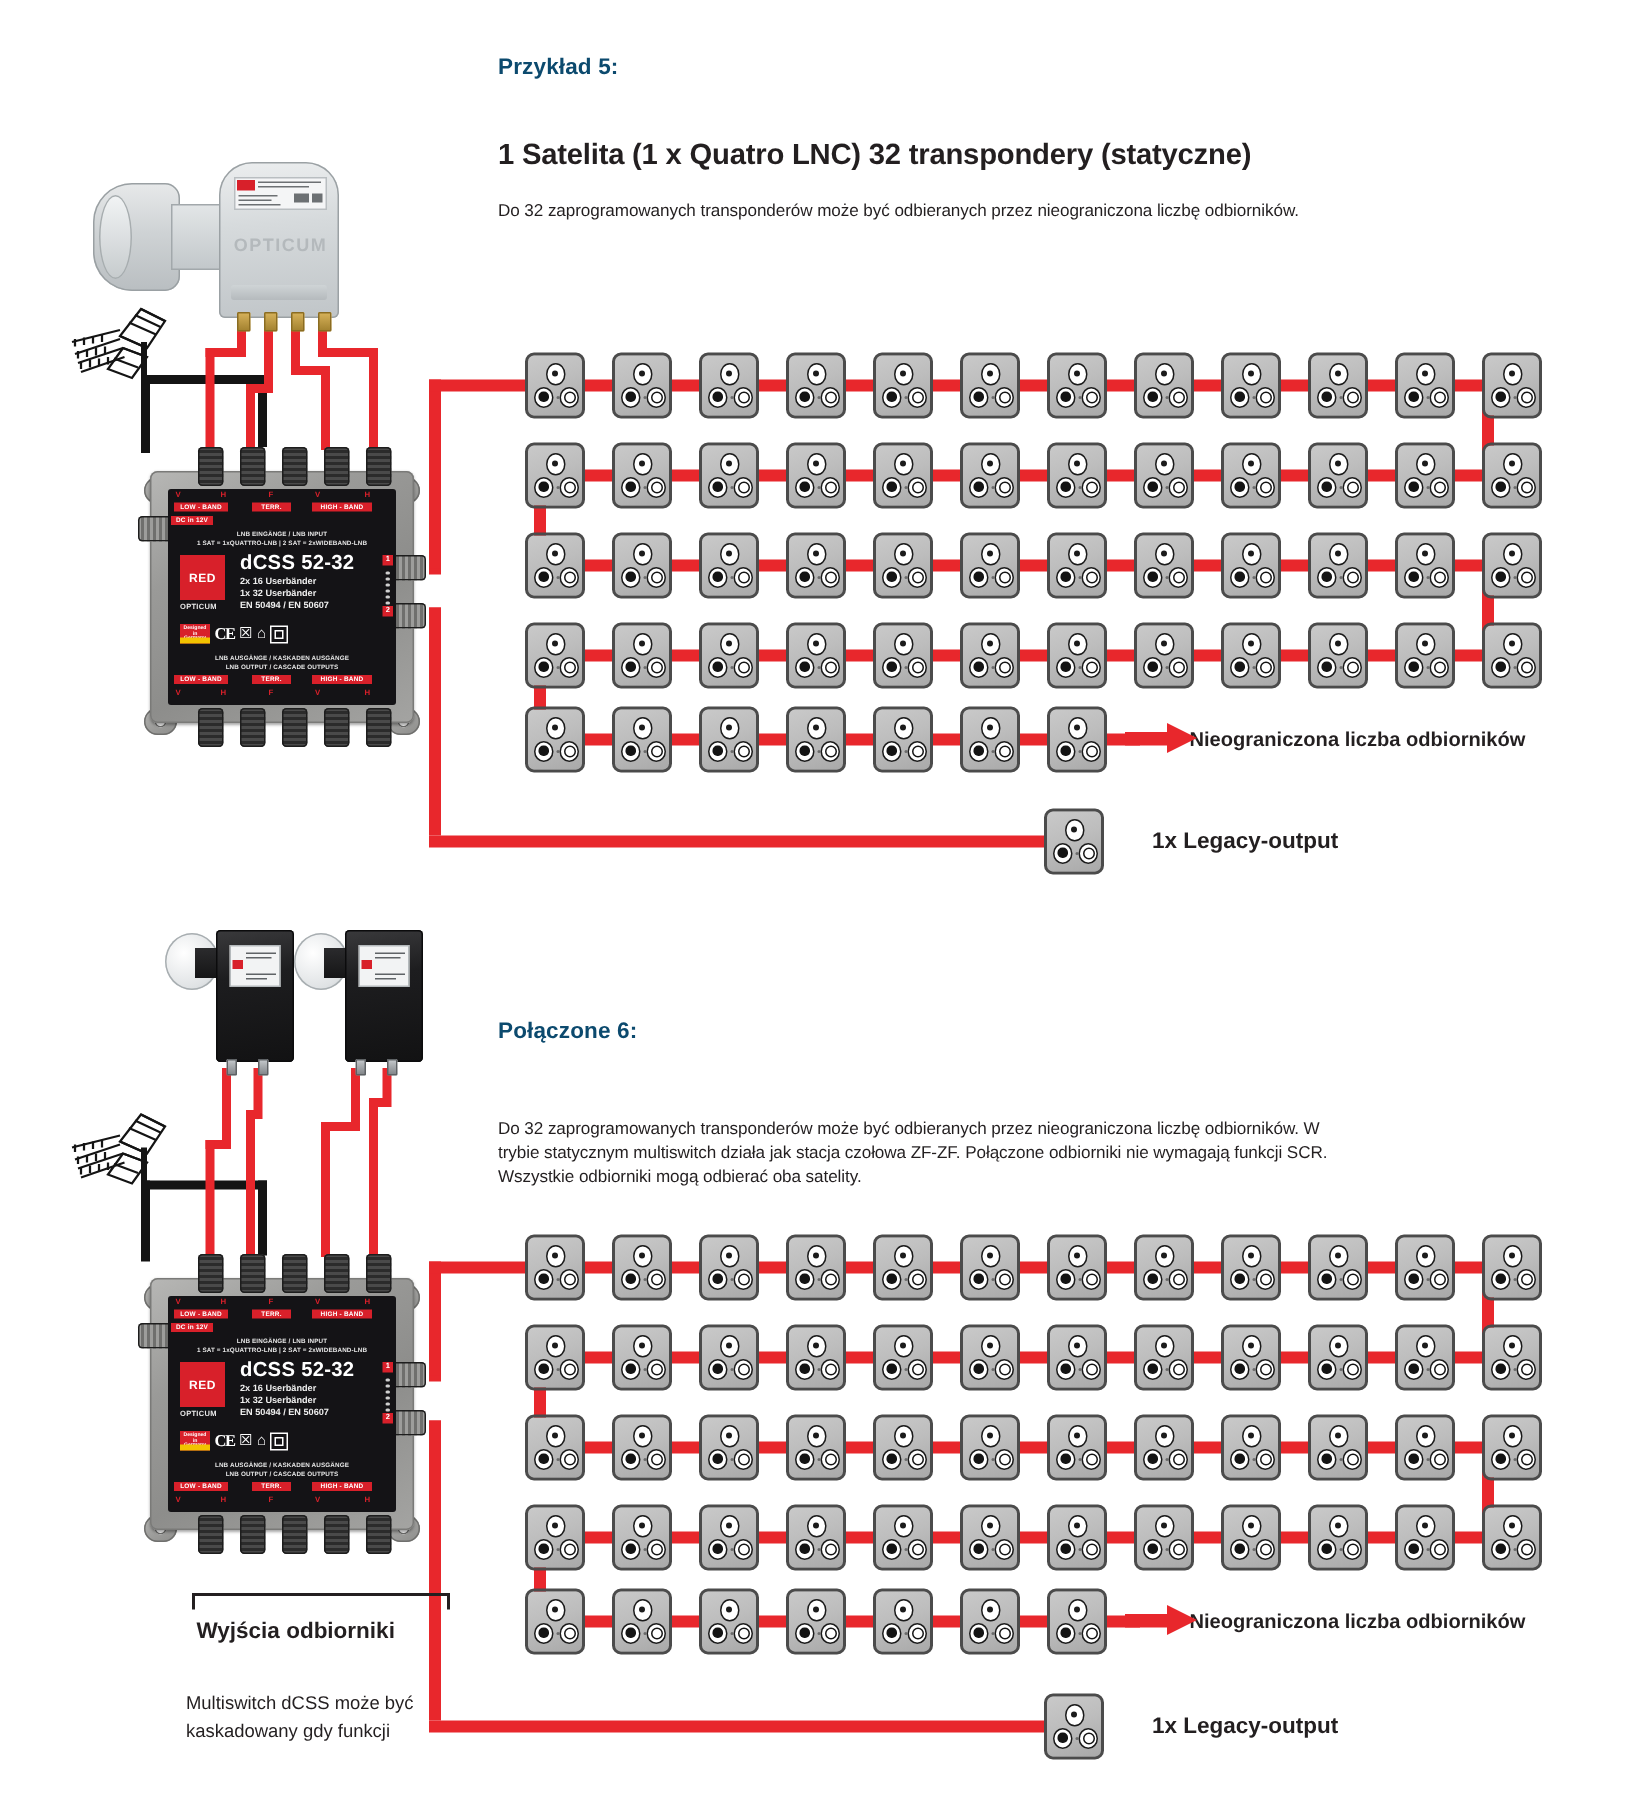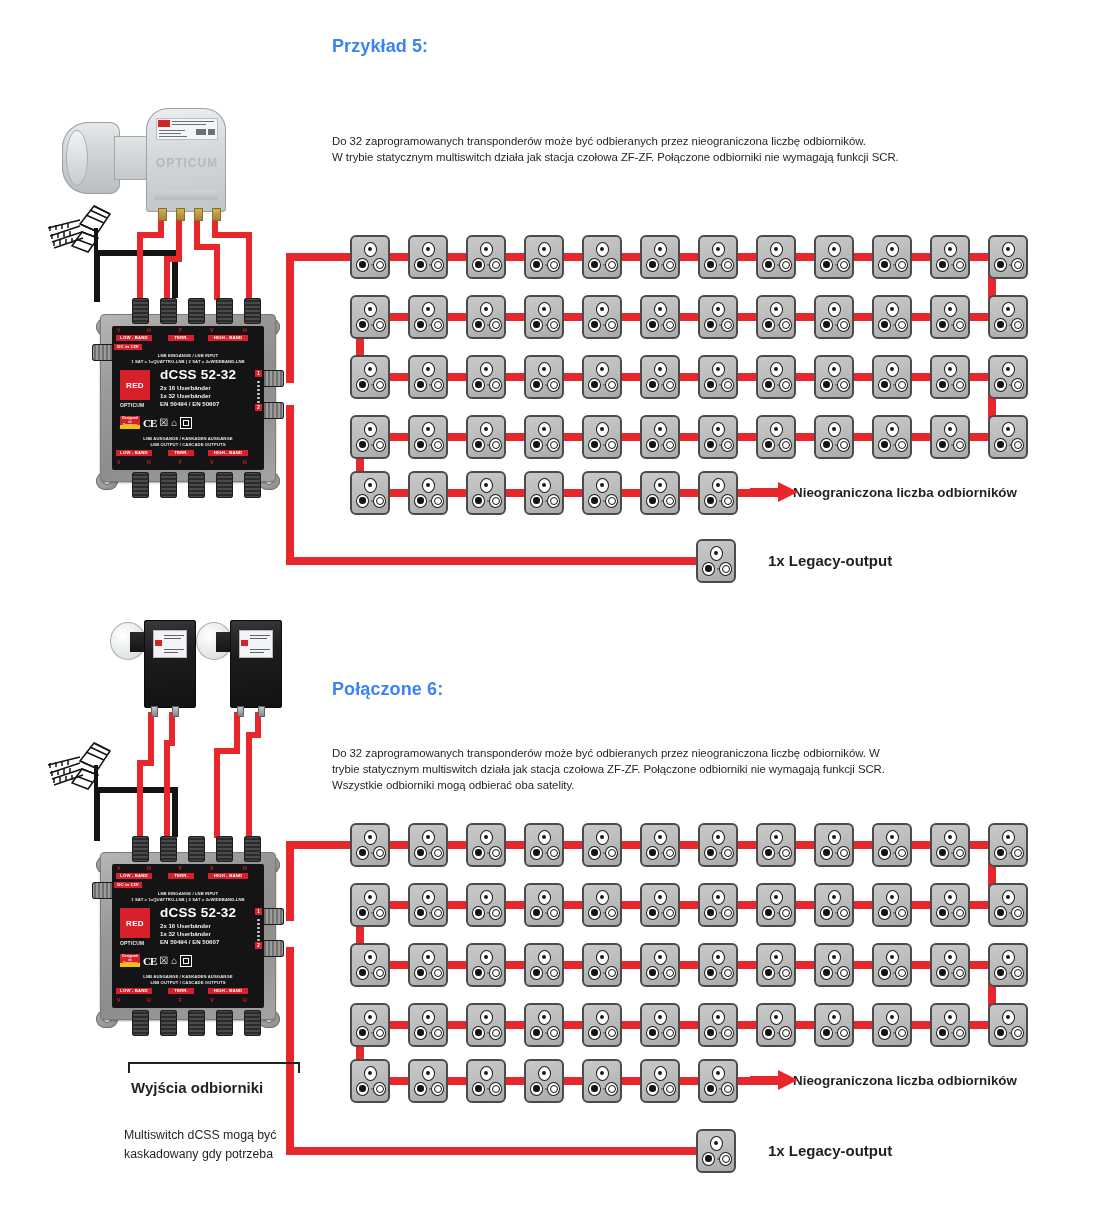--- a/index.html
+++ b/index.html
@@ -9,22 +9,22 @@
     font-family: "Liberation Sans", sans-serif;
     color: #231f20;
     position: relative;
     overflow: hidden;
   }
   .canvas { position: absolute; inset: 0; }
 
   
   .ex-label {
     position: absolute;
-    font-size: 18px; font-weight: bold; letter-spacing: .1px;
-    color: #3b82f6;
+    font-size: 15px; font-weight: bold; letter-spacing: .1px;
+    color: #0c4a6e;
   }
   .ex-title {
     position: absolute;
     font-size: 19.5px; font-weight: bold; letter-spacing: -.15px;
     color: #231f20; white-space: nowrap;
   }
   .ex-body {
     position: absolute;
     font-size: 11.4px; line-height: 16.5px; color: #231f20;
     letter-spacing: -.05px;
@@ -271,22 +271,22 @@
   .bracket .bar { position:absolute; left:0; top:0; height:2px; background:#231f20; width:100%; }
   .bracket .lft { position:absolute; left:0; top:0; width:2px; height:11px; background:#231f20; }
   .bracket .rgt { position:absolute; right:0; top:0; width:2px; height:11px; background:#231f20; }
 </style>
 </head>
 <body>
 
 <div class="canvas">
 
   <div class="ex-label" style="left:332px; top:36px;">Przykład 5:</div>
+  <div class="ex-title" style="left:332px; top:92px;">1 Satelita (1 x Quatro LNC) 32 transpondery (statyczne)</div>
   <div class="ex-body" style="left:332px; top:133px; width:700px;">Do 32 zaprogramowanych transponderów może być odbieranych przez nieograniczona liczbę odbiorników.</div>
-  <div class="ex-body" style="left:332px; top:149px; width:720px;">W trybie statycznym multiswitch działa jak stacja czołowa ZF-ZF. Połączone odbiorniki nie wymagają funkcji SCR.</div>
 
   <div class="lnb-q" style="left:62px; top:104px;">
     <div class="horn"></div>
     <div class="neck"></div>
     <div class="body"></div>
     <div class="tag">
       <div class="red"></div>
       <div class="ln" style="left:16px; top:3px; width:42px;"></div>
       <div class="ln" style="left:16px; top:6px; width:34px;"></div>
       <div class="ln" style="left:3px; top:12px; width:26px;"></div>
@@ -956,22 +956,22 @@
       <div class="vh" style="left:131px; top:134px;">H</div>
     </div>
   </div>
 
   <div class="bracket" style="left:128px; top:1062px; width:172px; height:12px;">
     <div class="bar"></div>
       <div class="lft"></div>
       <div class="rgt"></div>
   </div>
   <div class="note-strong" style="left:131px; top:1079px;">Wyjścia odbiorniki</div>
-  <div class="note-plain" style="left:124px; top:1126px;">Multiswitch dCSS mogą być</div>
-  <div class="note-plain" style="left:124px; top:1145px;">kaskadowany gdy potrzeba</div>
+  <div class="note-plain" style="left:124px; top:1126px;">Multiswitch dCSS może być</div>
+  <div class="note-plain" style="left:124px; top:1145px;">kaskadowany gdy funkcji</div>
 
   <div class="wire" style="left:286px; top:913px; width:8px; height:8px;"></div>
   <div class="wire" style="left:286px; top:841px; width:8px; height:76px;"></div>
   <div class="wire" style="left:286px; top:841px; width:70px; height:8px;"></div>
 
   <div class="wire" style="left:286px; top:947px; width:8px; height:8px;"></div>
   <div class="wire" style="left:286px; top:947px; width:8px; height:200px;"></div>
   <div class="wire" style="left:286px; top:1147px; width:410px; height:8px;"></div>
 
   <div class="wire" style="left:356px; top:841px; width:640px; height:8px;"></div>

